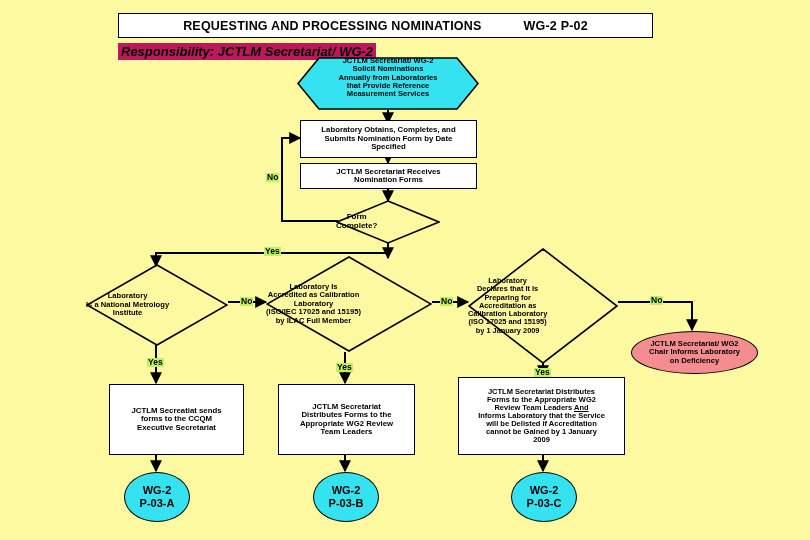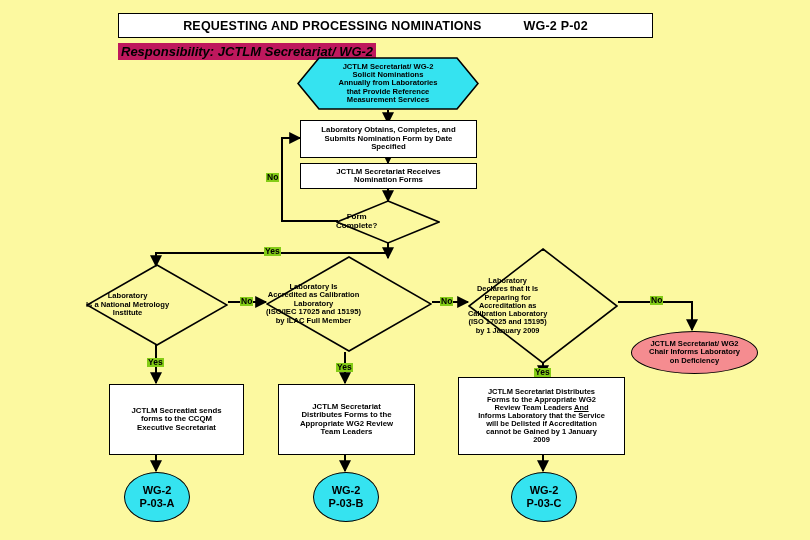--- a/index.html
+++ b/index.html
@@ -39,21 +39,21 @@
     display:flex;align-items:center;justify-content:center;
     text-align:center;color:#000;font-weight:bold;line-height:1.08;
   }
   .rect{
     background:#FFFFFF;border:1.6px solid #000;
   }
 
   
   .hexwrap{position:absolute;}
   .hexwrap .lbl{
-    position:absolute;inset:0;display:flex;align-items:center;justify-content:center;
+    position:absolute;inset:0;display:flex;align-items:flex-start;justify-content:center;
     text-align:center;font-weight:bold;color:#000;line-height:1.1;
   }
 
   
   .diamondwrap{position:absolute;}
   .diamondwrap .lbl{
     position:absolute;inset:0;display:flex;align-items:center;justify-content:flex-start;
     text-align:center;font-weight:bold;color:#000;line-height:1.12;
   }
 
@@ -67,21 +67,21 @@
   
   .pill{
     position:absolute;border:1.4px solid #000;border-radius:50%/50%;
     background:#F58C90;
     display:flex;align-items:center;justify-content:center;text-align:center;
     font-weight:bold;color:#000;line-height:1.12;
   }
 
   .edge-label{
     position:absolute;font-size:8.5px;font-weight:bold;color:#000;
-    background:#84cc16;padding:0 1px;line-height:1;
+    background:#bef264;padding:0 1px;line-height:1;
   }
   .u{text-decoration:underline;}
 </style>
 </head>
 <body>
 
 <div id="canvas">
 
   <svg class="lines" viewBox="0 0 810 540">
     <defs>

